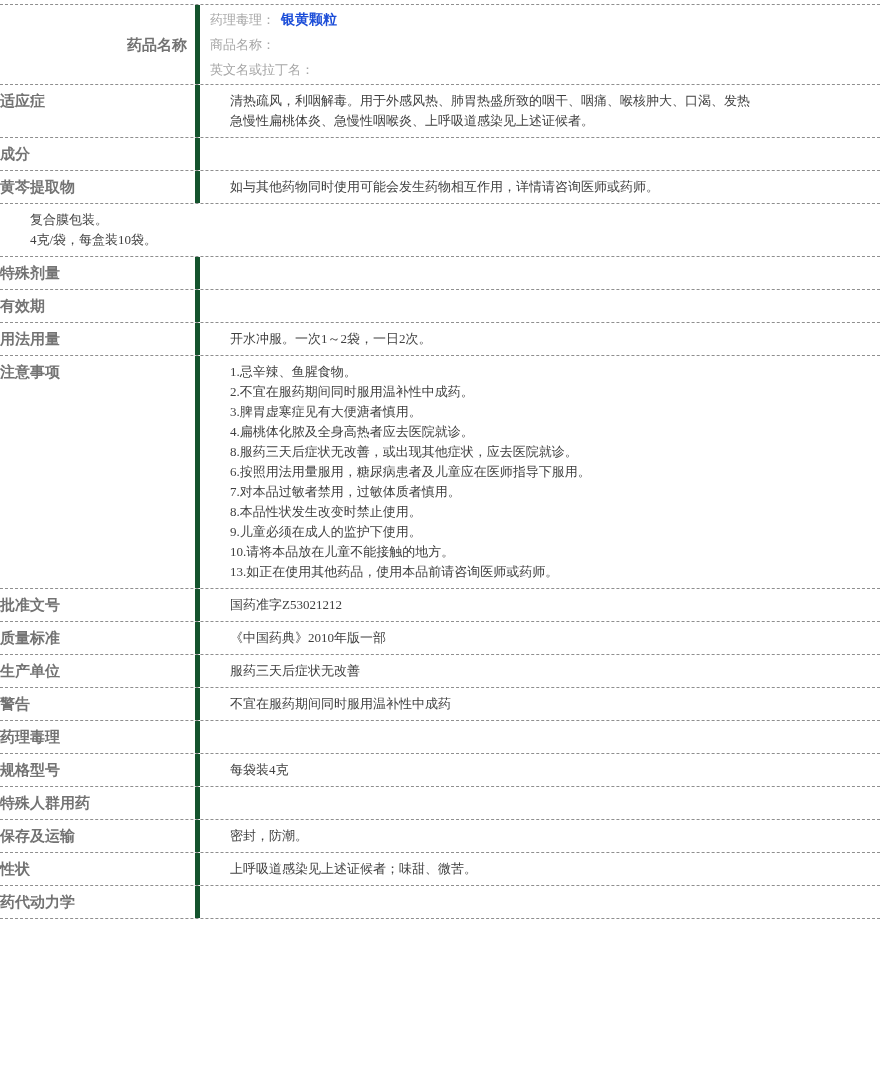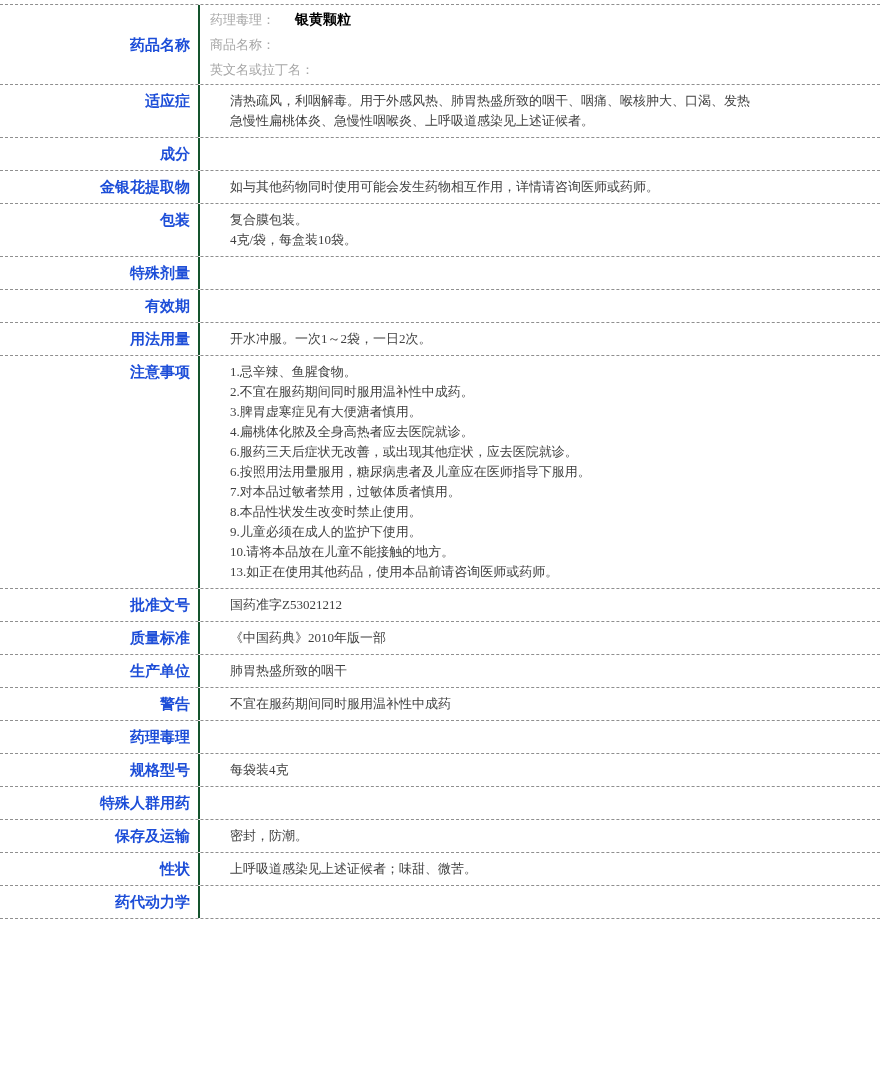--- a/index.html
+++ b/index.html
@@ -25,27 +25,26 @@
   .row {
     display: flex;
     align-items: stretch;
     border-bottom: 1px dashed #8f8f8f;
     min-height: 33px;
   }
 
   .cell-label {
     width: 200px;
     min-width: 200px;
-    border-right: 2px solid #14532d;
-    text-align: right;
+    border-right: 5px solid #14532d;
     padding: 6px 8px 6px 0;
     font-weight: bold;
     font-size: 15px;
     line-height: 20px;
-    color: #1d4ed8;
+    color: #737373;
     white-space: nowrap;
   }
 
   .cell-content {
     flex: 1;
     padding: 6px 14px 6px 10px;
     font-size: 13px;
     line-height: 20px;
     color: #3f3f3f;
     min-height: 20px;
@@ -61,24 +60,24 @@
     padding: 2px 8px 2px 0;
   }
   .row.has-fields .cell-content { padding: 2px 14px 2px 10px; }
 
   .field-line {
     line-height: 25px;
     font-size: 13px;
     color: #a6a6a6;
   }
   .field-value {
-    color: #000000;
+    color: #1d4ed8;
     font-weight: bold;
     font-size: 14px;
-    margin-left: 20px;
+    margin-left: 6px;
   }
 </style>
 </head>
 <body>
 
 <div class="page">
   <div class="drug-table" id="drug-table">
       <div class="row has-fields">
         <div class="cell-label">药品名称</div>
         <div class="cell-content">
@@ -91,27 +90,26 @@
         <div class="cell-label">适应症</div>
         <div class="cell-content">
           <div class="content-line">清热疏风，利咽解毒。用于外感风热、肺胃热盛所致的咽干、咽痛、喉核肿大、口渴、发热</div>
           <div class="content-line">急慢性扁桃体炎、急慢性咽喉炎、上呼吸道感染见上述证候者。</div>
         </div>
       </div>
       <div class="row">
         <div class="cell-label">成分</div>
       </div>
       <div class="row">
-        <div class="cell-label">金银花提取物</div>
+        <div class="cell-label">黄芩提取物</div>
         <div class="cell-content">
           <div class="content-line">如与其他药物同时使用可能会发生药物相互作用，详情请咨询医师或药师。</div>
         </div>
       </div>
       <div class="row">
-        <div class="cell-label">包装</div>
         <div class="cell-content">
           <div class="content-line">复合膜包装。</div>
           <div class="content-line">4克/袋，每盒装10袋。</div>
         </div>
       </div>
       <div class="row">
         <div class="cell-label">特殊剂量</div>
         <div class="cell-content"></div>
       </div>
       <div class="row">
@@ -123,21 +121,21 @@
           <div class="content-line">开水冲服。一次1～2袋，一日2次。</div>
         </div>
       </div>
       <div class="row">
         <div class="cell-label">注意事项</div>
         <div class="cell-content">
           <div class="content-line">1.忌辛辣、鱼腥食物。</div>
           <div class="content-line">2.不宜在服药期间同时服用温补性中成药。</div>
           <div class="content-line">3.脾胃虚寒症见有大便溏者慎用。</div>
           <div class="content-line">4.扁桃体化脓及全身高热者应去医院就诊。</div>
-          <div class="content-line">6.服药三天后症状无改善，或出现其他症状，应去医院就诊。</div>
+          <div class="content-line">8.服药三天后症状无改善，或出现其他症状，应去医院就诊。</div>
           <div class="content-line">6.按照用法用量服用，糖尿病患者及儿童应在医师指导下服用。</div>
           <div class="content-line">7.对本品过敏者禁用，过敏体质者慎用。</div>
           <div class="content-line">8.本品性状发生改变时禁止使用。</div>
           <div class="content-line">9.儿童必须在成人的监护下使用。</div>
           <div class="content-line">10.请将本品放在儿童不能接触的地方。</div>
           <div class="content-line">13.如正在使用其他药品，使用本品前请咨询医师或药师。</div>
         </div>
       </div>
       <div class="row">
         <div class="cell-label">批准文号</div>
@@ -147,21 +145,21 @@
       </div>
       <div class="row">
         <div class="cell-label">质量标准</div>
         <div class="cell-content">
           <div class="content-line">《中国药典》2010年版一部</div>
         </div>
       </div>
       <div class="row">
         <div class="cell-label">生产单位</div>
         <div class="cell-content">
-          <div class="content-line">肺胃热盛所致的咽干</div>
+          <div class="content-line">服药三天后症状无改善</div>
         </div>
       </div>
       <div class="row">
         <div class="cell-label">警告</div>
         <div class="cell-content">
           <div class="content-line">不宜在服药期间同时服用温补性中成药</div>
         </div>
       </div>
       <div class="row">
         <div class="cell-label">药理毒理</div>

